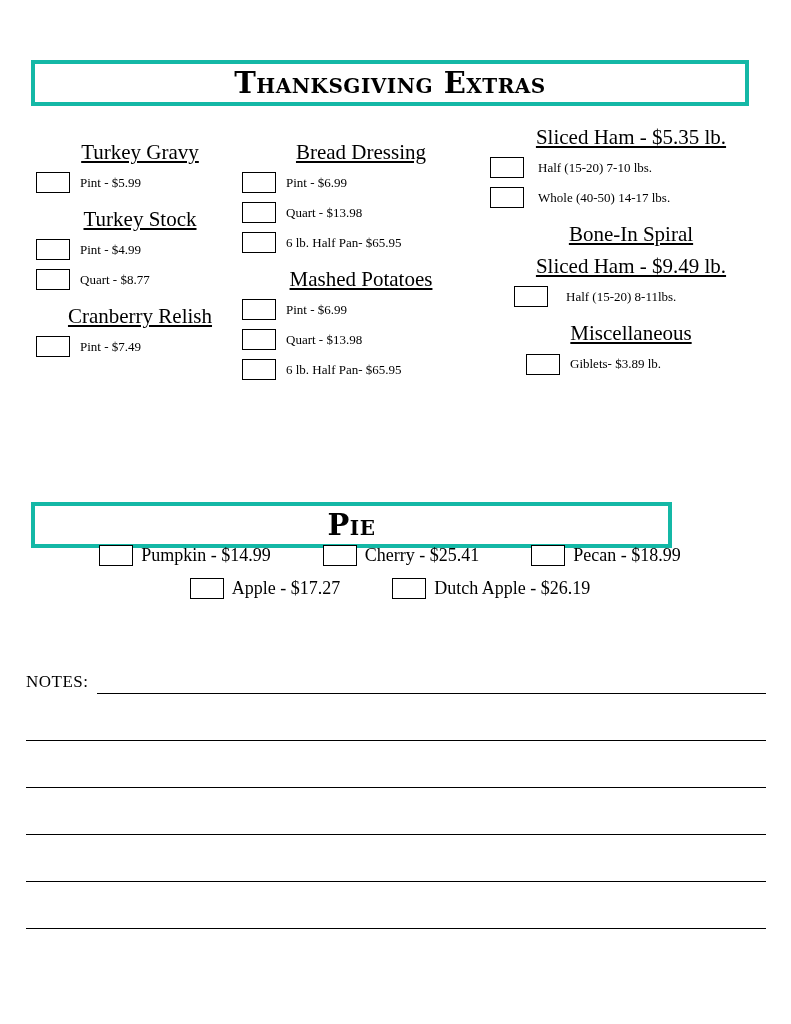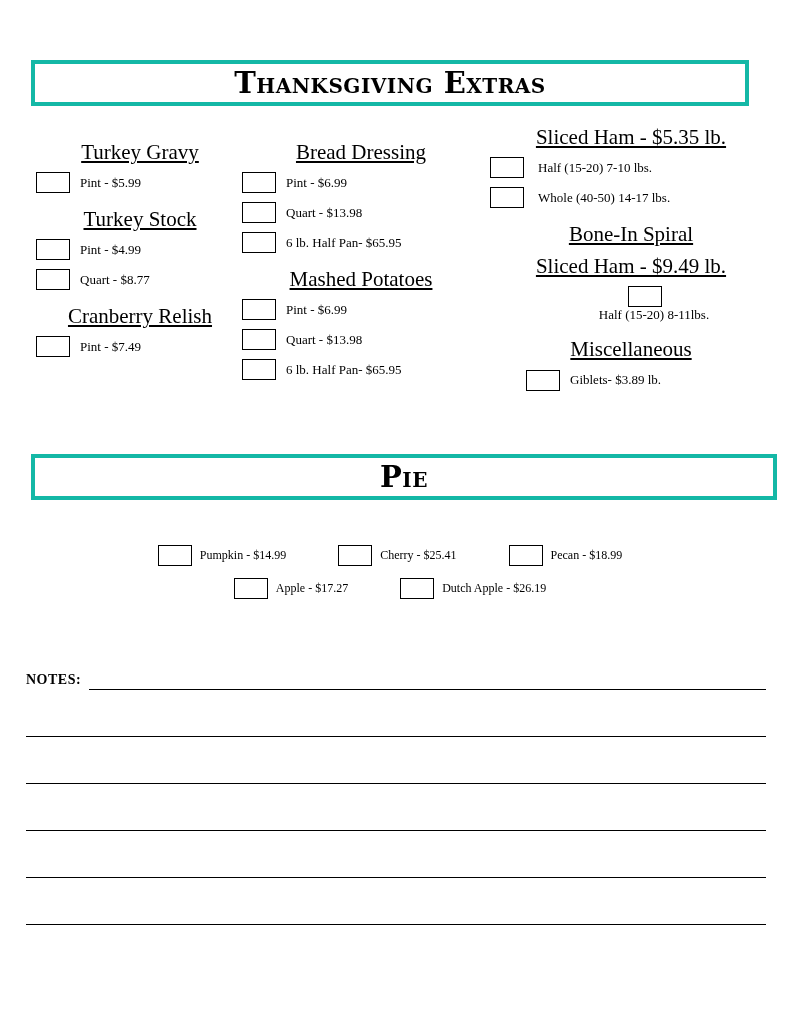--- a/index.html
+++ b/index.html
@@ -34,21 +34,21 @@
   }
   .banner-text {
     font-family: "DejaVu Serif", serif;
     font-weight: bold;
     font-size: 29px;
     letter-spacing: 0.5px;
     line-height: 1;
     font-variant: small-caps;
   }
   #banner-extras { left: 31px; top: 60px; width: 718px; height: 46px; }
-  #banner-pie    { left: 31px; top: 454px; width: 746px; height: 46px; }
+  #banner-pie    { left: 31px; top: 502px; width: 641px; height: 46px; }
 
   
   .col { position: absolute; }
   #col-left   { left: 30px;  top: 140px; width: 220px; }
   #col-mid    { left: 236px; top: 140px; width: 250px; }
   #col-right  { left: 486px; top: 125px; width: 290px; }
 
   .section { margin-bottom: 14px; }
 
   .sec-title {
@@ -80,53 +80,53 @@
     white-space: nowrap;
   }
 
   
   #col-left .option-row { margin-left: 6px; }
   #col-mid  .option-row { margin-left: 6px; }
   #col-right .option-row { margin-left: 4px; }
   #col-right .opt-label { margin-left: 14px; }
   #col-right .section.misc .opt-label { margin-left: 10px; }
   #col-right .section.misc .option-row { margin-left: 40px; }
-  #col-right .section.bonein .option-row { margin-left: 28px; flex-direction: column; }
+  #col-right .section.bonein .option-row { margin-left: 28px; }
   #col-right .section.bonein .opt-label { margin-left: 18px; }
 
   
   #pie-area {
     position: absolute;
     left: 31px; top: 545px; width: 718px;
   }
   .pie-row {
     display: flex;
     justify-content: center;
     align-items: center;
     margin-bottom: 12px;
   }
   .pie-item {
     display: flex;
     align-items: center;
     margin: 0 26px;
   }
-  .pie-item .opt-label { font-size: 12px; margin-left: 8px; }
+  .pie-item .opt-label { font-size: 18px; margin-left: 8px; }
 
   
   #notes {
     position: absolute;
     left: 26px; top: 672px; width: 740px;
   }
   .notes-head {
     display: flex;
     align-items: flex-end;
   }
   .notes-label {
-    font-weight: bold;
-    font-size: 14px;
+    font-weight: normal;
+    font-size: 17px;
     letter-spacing: 0.5px;
     flex: 0 0 auto;
     padding-bottom: 2px;
   }
   .notes-firstline {
     flex: 1 1 auto;
     border-bottom: 1.5px solid #000;
     margin-left: 8px;
     height: 16px;
   }

